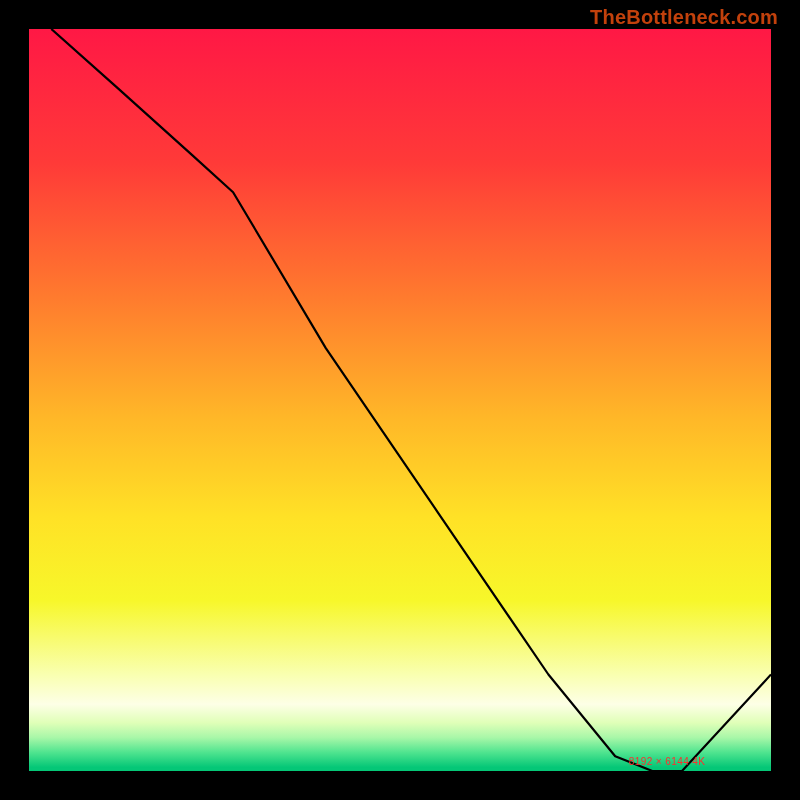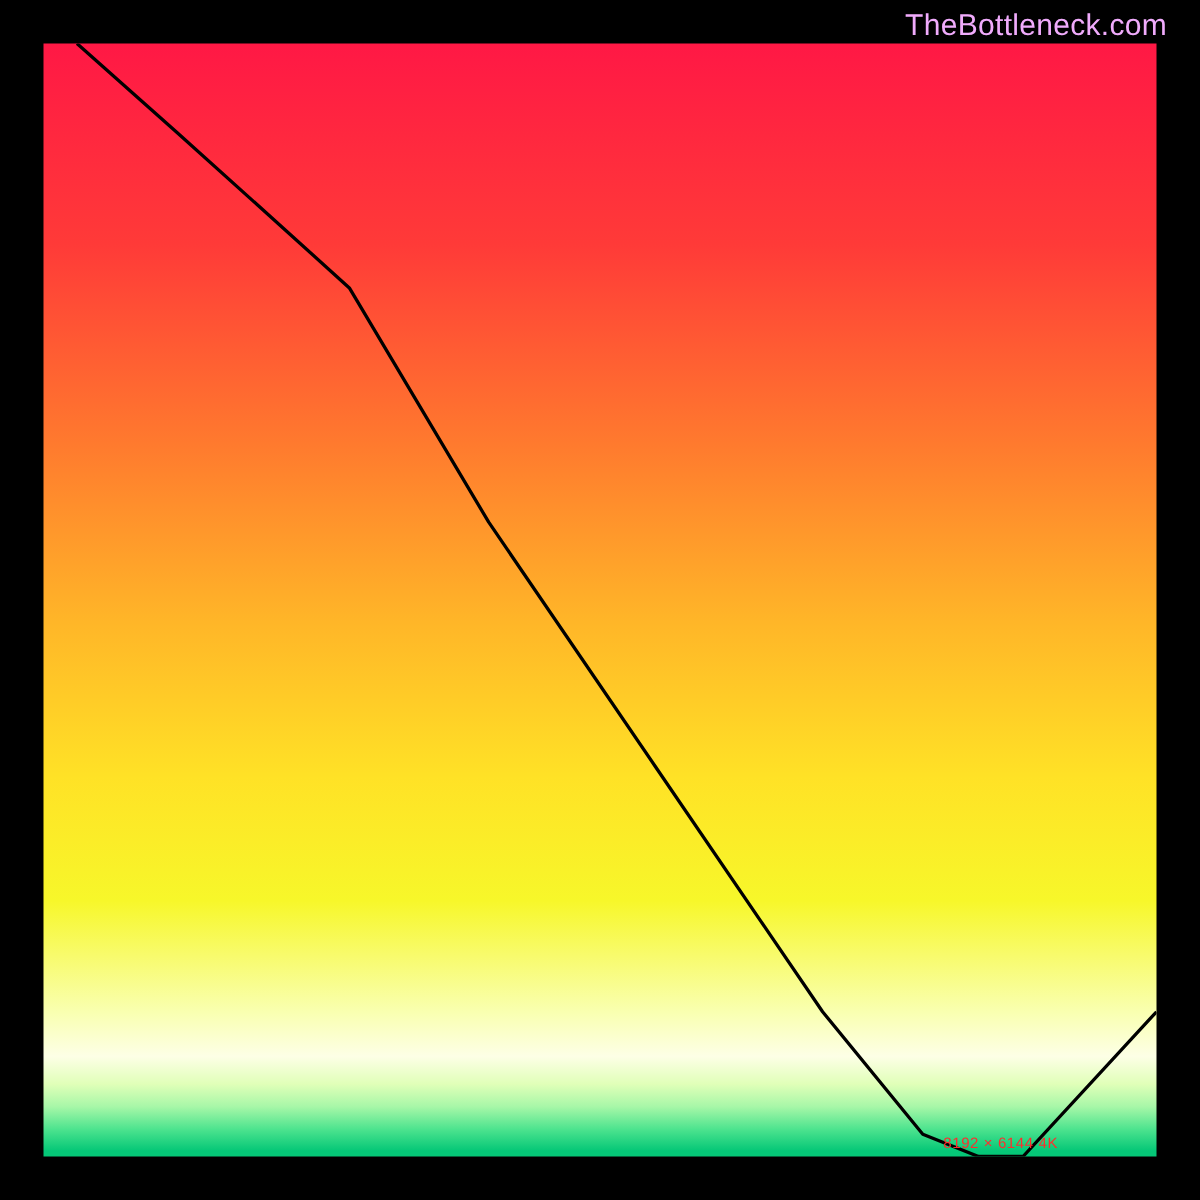--- a/index.html
+++ b/index.html
@@ -13,23 +13,23 @@
   }
   .stage {
     position: relative;
     width: 800px;
     height: 800px;
   }
   .watermark {
     position: absolute;
     top: 6px;
     right: 22px;
-    color: #f0abfc;
+    color: #c2410c;
     font-size: 20px;
-    font-weight: normal;
+    font-weight: bold;
     letter-spacing: 0.2px;
     user-select: none;
   }
   svg {
     position: absolute;
     inset: 0;
   }
   .curve {
     fill: none;
     stroke: #000;

